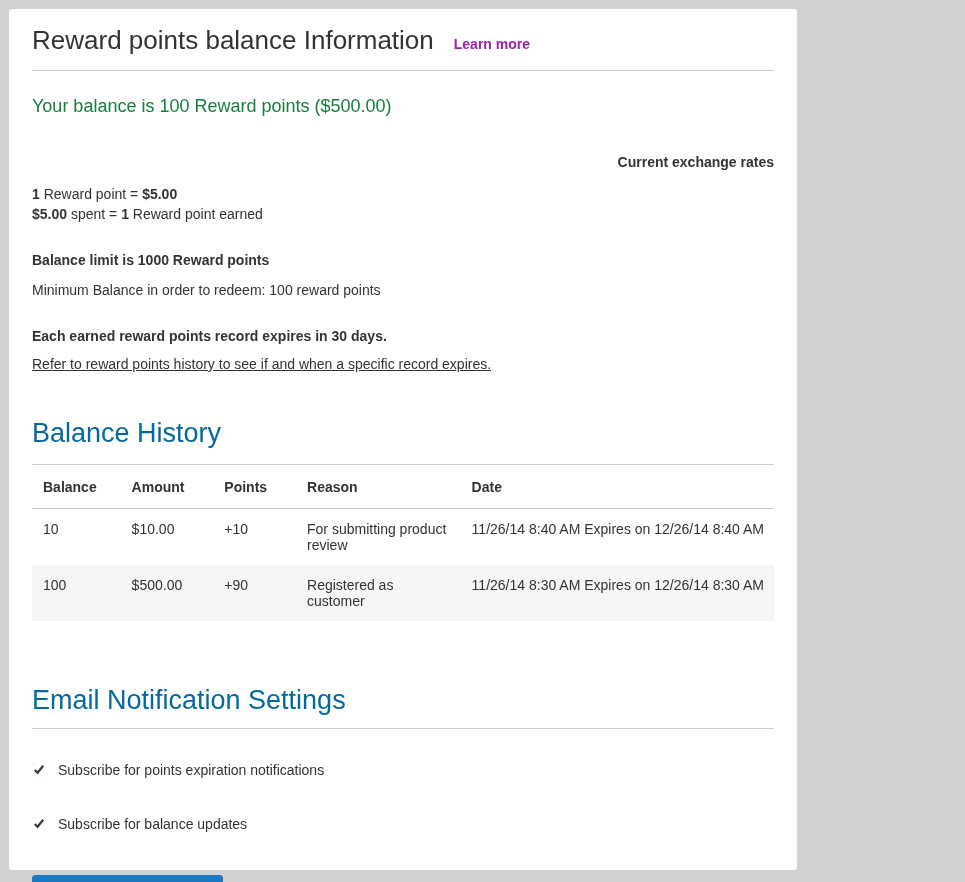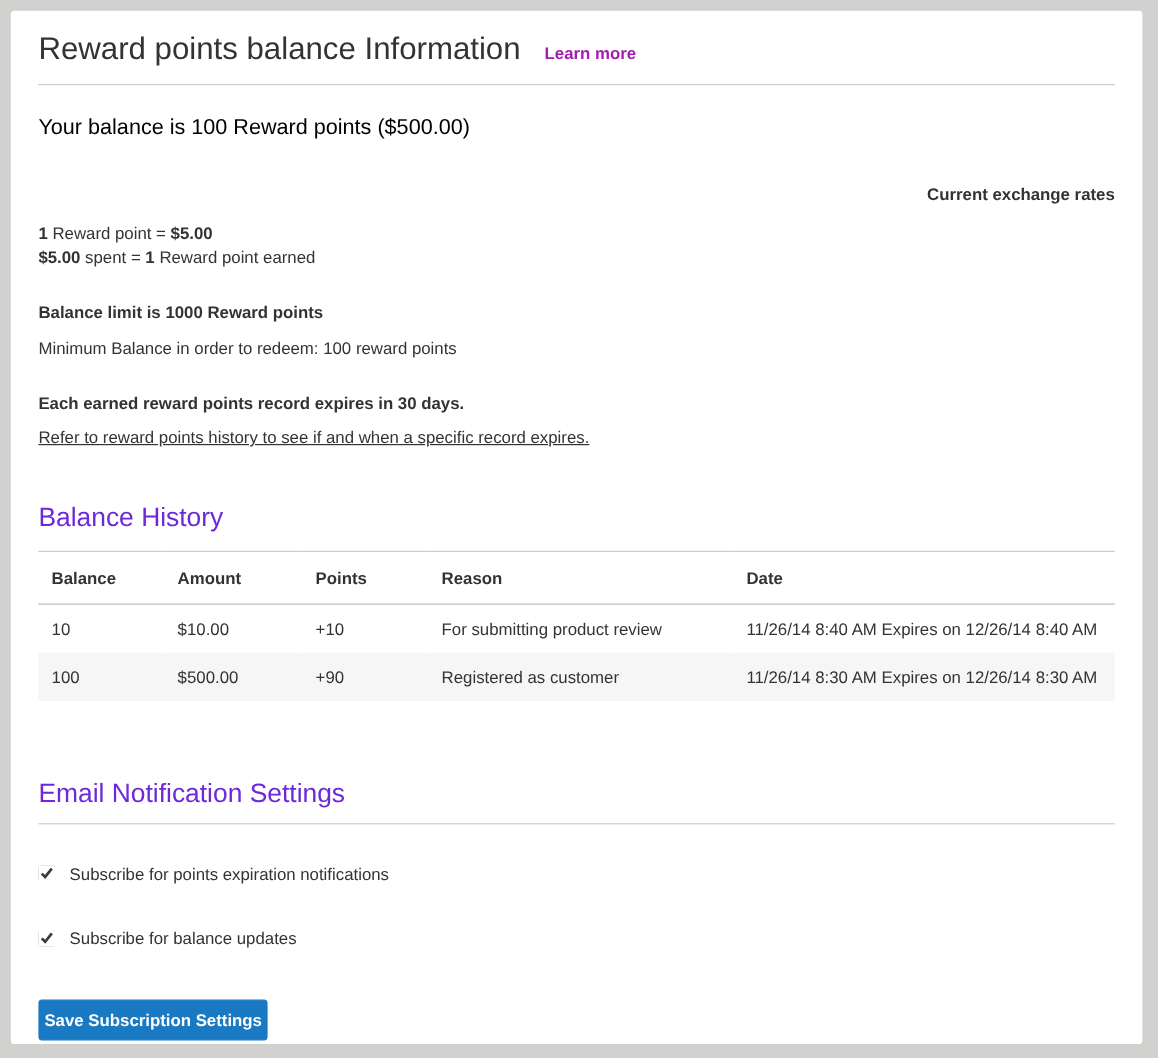--- a/index.html
+++ b/index.html
@@ -5,21 +5,21 @@
   * { box-sizing: border-box; margin: 0; padding: 0; }
   html, body {
     width: 965px; height: 882px;
     background: #d1d1d0;
     font-family: "Liberation Sans", "DejaVu Sans", sans-serif;
     color: #333333;
   }
   .card {
     position: absolute;
     left: 9px; top: 9px;
-    width: 943px; height: 861px;
+    width: 788px; height: 861px;
     background: #ffffff;
     border-radius: 3px;
     padding: 16px 23px 22px 23px;
   }
 
   
   .page-title-wrapper {
     display: flex;
     align-items: baseline;
     gap: 20px;
@@ -37,37 +37,37 @@
     font-weight: 600;
     color: #a21caf;
     text-decoration: none;
     cursor: pointer;
   }
 
   
   .balance-summary {
     margin-top: 25px;
     font-size: 18px;
-    color: #000000;
+    color: #15803d;
   }
 
   
   .info p { font-size: 14px; line-height: 20px; }
   .exchange-heading { margin-top: 35px; font-weight: bold; text-align: right; }
   .rates { margin-top: 12px; }
   .balance-limit { margin-top: 26px; font-weight: bold; }
   .min-balance { margin-top: 10px; }
   .expiry { margin-top: 26px; font-weight: bold; }
   .expiry-note { margin-top: 8px; text-decoration: underline; }
 
   
   .section-heading {
-    font-size: 22px;
+    font-size: 27px;
     font-weight: 300;
-    color: #6d28d9;
+    color: #0369a1;
   }
   .history-heading { margin-top: 44px; }
   .history-table {
     width: 100%;
     margin-top: 15px;
     border-collapse: collapse;
     font-size: 14px;
   }
   .history-table thead th {
     text-align: left;

